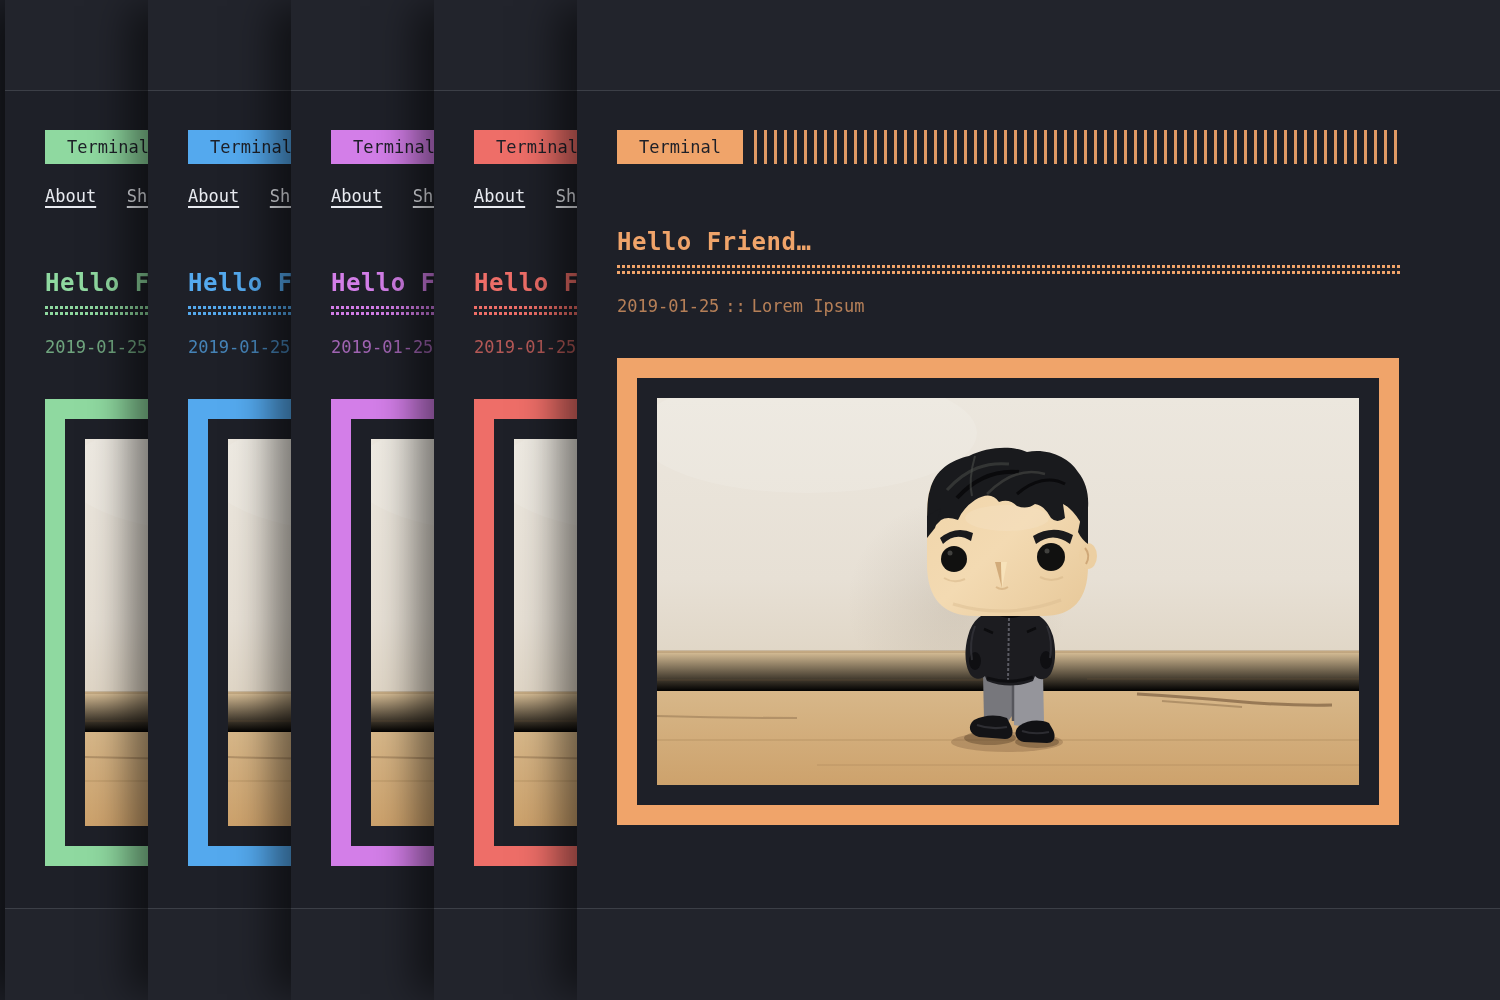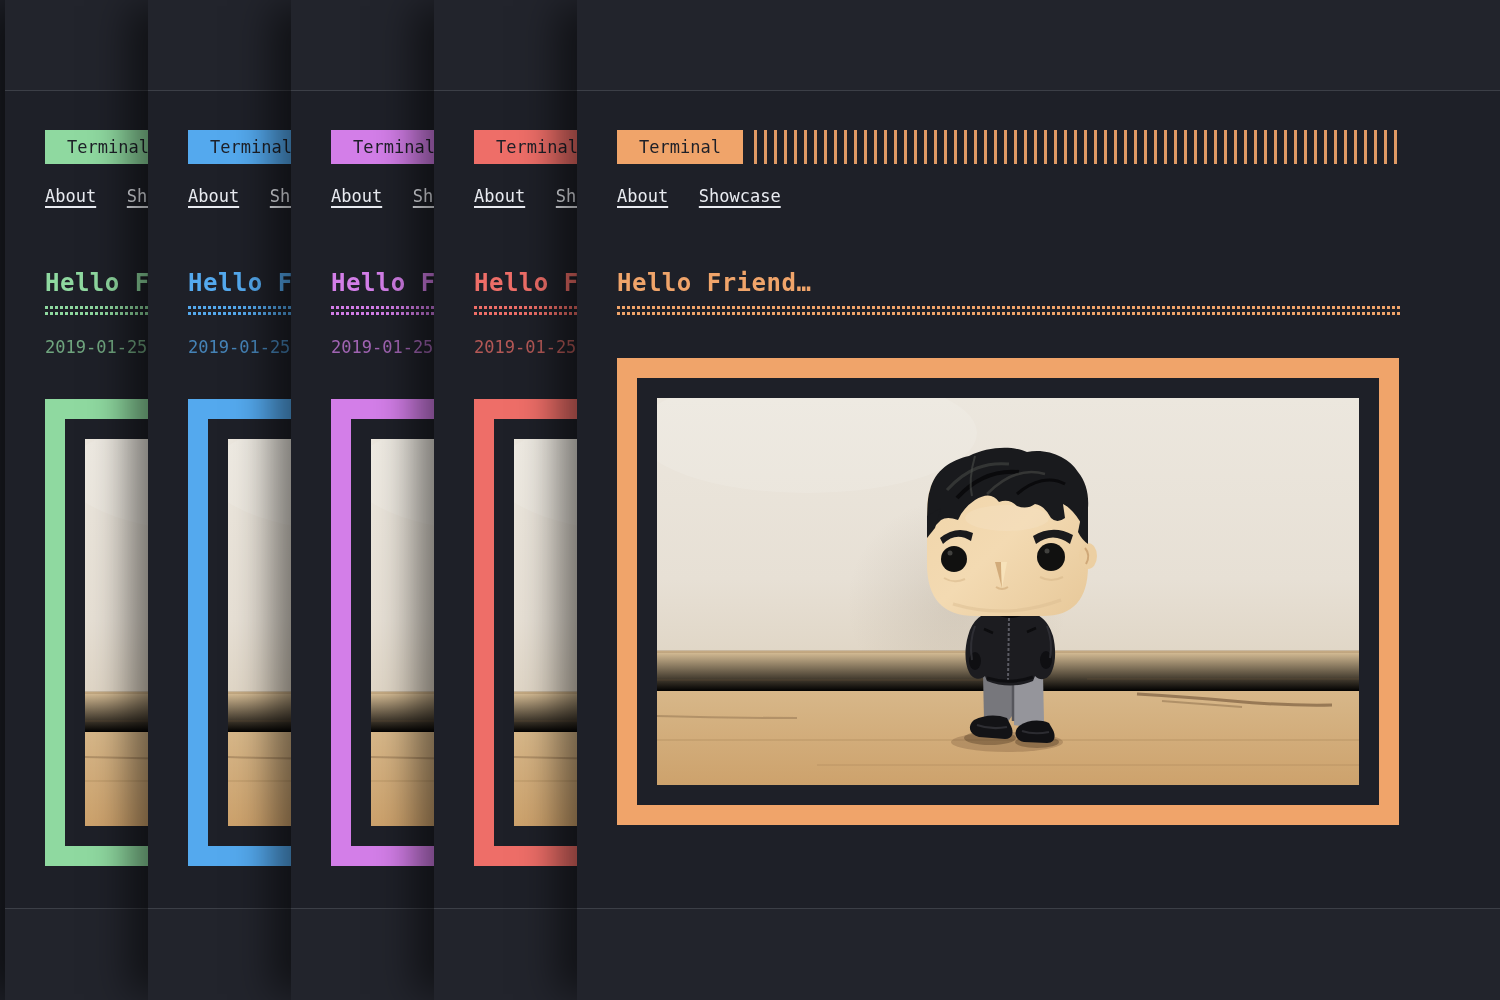--- a/index.html
+++ b/index.html
@@ -563,29 +563,28 @@
     <section class="panel" style="--accent: #f0a46a; left: 577px; z-index: 5;">
     <div class="band top"></div>
     <div class="main">
       <div class="content">
 
         <header>
           <div class="logo-row">
             <span class="logo">Terminal</span>
             <span class="deco-bars"></span>
           </div>
-          <nav class="menu">
-            <a class="nav-link">About</a>
-            <a class="nav-link">Showcase</a>
-          </nav>
         </header>
 
         <article>
           <h1 class="post-title">Hello Friend…</h1>
           <div class="post-divider"></div>
+          <div class="post-meta">
+            <span>2019-01-25</span><span class="sep">::</span><span>Lorem Ipsum</span>
+          </div>
 
           <figure class="post-figure">
             <svg class="photo" viewBox="0 0 702 387" aria-hidden="true">
               <defs>
                 <linearGradient id="wallG" x1="0" y1="0" x2="0" y2="1">
                   <stop offset="0" stop-color="#ece7de"></stop>
                   <stop offset="0.7" stop-color="#e7e0d5"></stop>
                   <stop offset="1" stop-color="#e0d6c6"></stop>
                 </linearGradient>
                 <linearGradient id="floorG" x1="0" y1="0" x2="0" y2="1">

